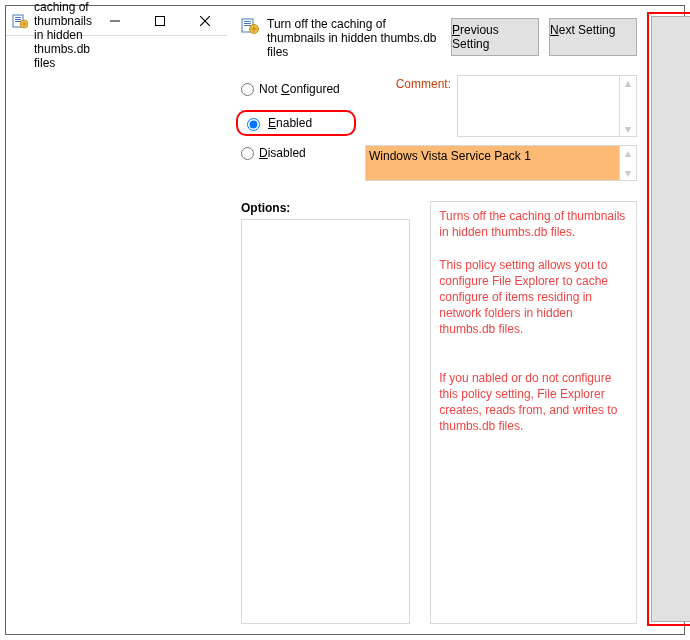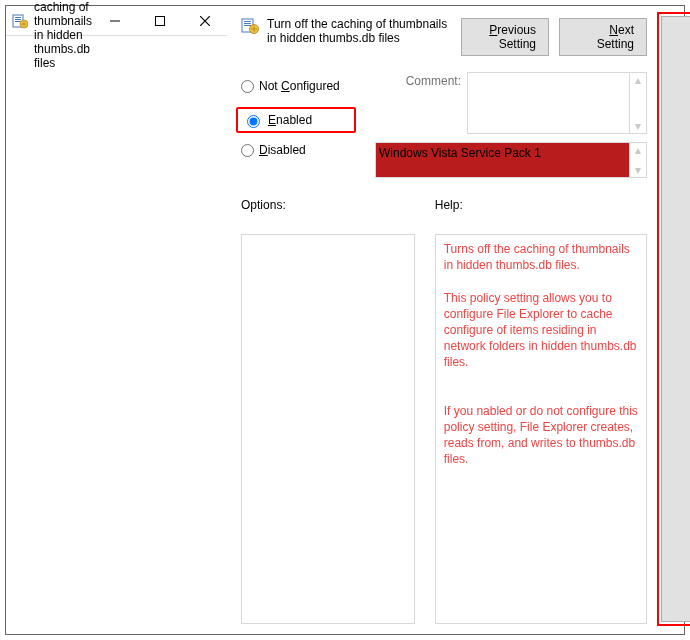--- a/index.html
+++ b/index.html
@@ -73,77 +73,77 @@
     }
     .nav-buttons {
       display: flex;
       gap: 10px;
       margin-left: auto;
       margin-top: 2px;
     }
     .btn {
       border: 1px solid #adadad;
       background: #e1e1e1;
-      padding: 4px 12px;
+      padding: 4px 0;
       width: 88px;
-      text-align: right;
+      text-align: left;
       cursor: default;
     }
 
     .cfg-area {
       display: flex;
       margin-top: 6px;
-      gap: 24px;
+      gap: 14px;
     }
     .radio-col {
       width: 110px;
       padding-top: 2px;
     }
     .radio {
       display: flex;
       align-items: center;
       gap: 5px;
       margin: 5px 0 14px 0;
     }
     .radio input { margin: 0; }
     .rlabel .ul { text-decoration: underline; }
     .red-box {
       border: 2px solid #ff0000;
-      border-radius: 2px;
+      border-radius: 10px;
       padding: 3px 4px;
       margin: 2px -5px 10px -5px;
       display: flex;
       align-items: center;
       gap: 5px;
     }
 
     .field-col {
       flex: 1;
     }
     .field-row {
       display: flex;
       margin-bottom: 8px;
     }
     .field-label {
       width: 92px;
-      color: #737373;
+      color: #c2410c;
       padding-top: 2px;
       text-align: right;
       padding-right: 6px;
     }
     .ta {
       flex: 1;
       resize: none;
       border: 1px solid #d8d8d8;
       background: #fff;
       font: inherit;
       padding: 3px;
     }
     .ta.comment { height: 62px; }
-    .ta.supported { height: 36px; background:#b91c1c; color:#000; }
+    .ta.supported { height: 36px; background:#fdba74; color:#000; }
     .scroll-hint {
       width: 17px;
       display: flex;
       flex-direction: column;
       justify-content: space-between;
       align-items: center;
       color: #c8c8c8;
       font-size: 9px;
       border: 1px solid #d8d8d8;
       border-left: none;
@@ -153,21 +153,21 @@
       display: flex;
       gap: 20px;
       margin-top: 12px;
       flex: 1;
     }
     .sec-col {
       flex: 1;
       display: flex;
       flex-direction: column;
     }
-    .sec-label { margin-bottom: 22px; }
+    .sec-label { margin-bottom: 4px; font-weight: bold; }
     .sec-box {
       flex: 1;
       border: 1px solid #d8d8d8;
       background: #fff;
       padding: 6px 8px;
       overflow: hidden;
       color: #ef4444;
       line-height: 1.35;
     }
 
@@ -277,21 +277,20 @@
         </div>
       </div>
     </div>
 
     <div class="sections">
       <div class="sec-col" style="flex:0.9">
         <div class="sec-label">Options:</div>
         <div class="sec-box"></div>
       </div>
       <div class="sec-col" style="flex:1.1">
-        <div class="sec-label">Help:</div>
         <div class="sec-box">
           <div>Turns off the caching of thumbnails in hidden thumbs.db files.</div><br>
           <div>This policy setting allows you to configure File Explorer to cache configure of items residing in network folders in hidden thumbs.db files.</div><br>
           <br>
           <div>If you nabled or do not configure this policy setting, File Explorer creates, reads from, and writes to thumbs.db files.</div>
         </div>
       </div>
     </div>
 
   </div>

